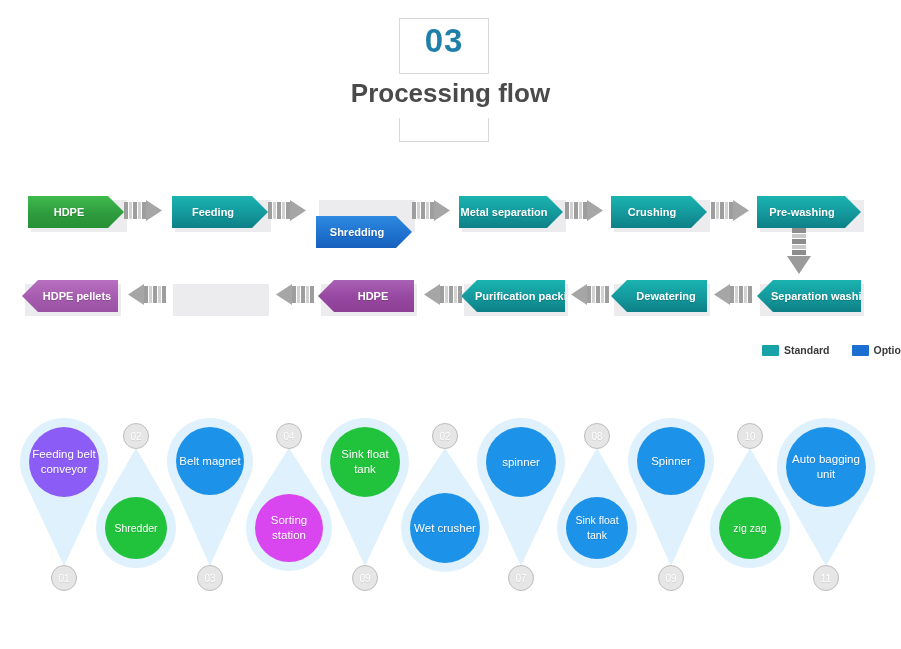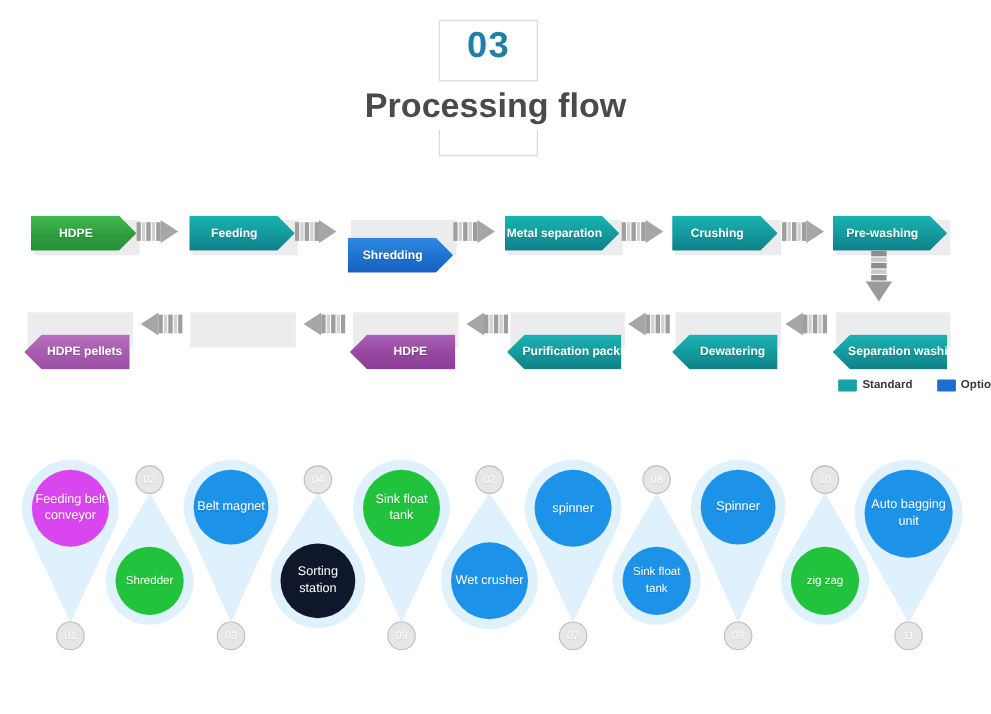--- a/index.html
+++ b/index.html
@@ -44,21 +44,21 @@
     color: #1f7fa8;
     letter-spacing: 1px;
     font-family: "Liberation Sans", sans-serif;
   }
   .title-text {
     position: absolute;
     left: 0;
     top: 78px;
     width: 901px;
     text-align: center;
-    font-size: 31px;
+    font-size: 26px;
     font-weight: bold;
     color: #4a4a4a;
     letter-spacing: 0px;
   }
   .vline-left {
     position: absolute;
     left: 399px;
     top: 118px;
     width: 1px;
     height: 24px;
@@ -102,21 +102,20 @@
     box-sizing: border-box;
     text-shadow: 0 1px 1px rgba(0,0,0,0.18);
   }
   .chev-r {
     clip-path: polygon(0 0, calc(100% - 16px) 0, 100% 50%, calc(100% - 16px) 100%, 0 100%);
     padding-right: 14px;
   }
   .chev-l {
     clip-path: polygon(16px 0, 100% 0, 100% 100%, 16px 100%, 0 50%);
     padding-left: 14px;
-    margin-top: 24px;
   }
   .chev-shadow {
     position: absolute;
     height: 32px;
     background: #e9e9ec;
     opacity: 0.85;
   }
 
   
   .sep {
@@ -360,21 +359,21 @@
       <span class="legend-swatch" style="background: rgb(27, 111, 208);"></span>
       <span>Optional</span>
     </span>
   </div>
 
 <div class="drops" id="drops">
     <div class="drop-unit" style="left: 0px; top: 0px; width: 901px; height: 200px;">
       <svg width="901" height="200" viewBox="0 0 901 200" style="position: absolute; left: 0px; top: 0px;">
         <path d="M 23.477440952983414 79.14415959681472 A 44 44 0 1 1 104.52255904701659 79.14415959681472 L 64 166 Z" fill="#d8eefb" opacity="0.82"></path>
       </svg>
-      <div class="drop-circle" style="width: 70px; height: 70px; left: 29px; top: 27px; background: #d946ef;">
+      <div class="drop-circle" style="width: 70px; height: 70px; left: 29px; top: 27px; background: #8b5cf6;">
         <span>Feeding belt conveyor</span>
       </div>
       <div class="badge" style="left: 51px; top: 165px;">
         <span>01</span>
       </div>
     </div>
     <div class="drop-unit" style="left: 0px; top: 0px; width: 901px; height: 200px;">
       <svg width="901" height="200" viewBox="0 0 901 200" style="position: absolute; left: 0px; top: 0px;">
         <path d="M 100.22291236000336 110.11145618000168 A 40 40 0 1 0 171.77708763999664 110.11145618000168 L 136 48 Z" fill="#d8eefb" opacity="0.82"></path>
       </svg>
@@ -393,21 +392,21 @@
         <span>Belt magnet</span>
       </div>
       <div class="badge" style="left: 197px; top: 165px;">
         <span>03</span>
       </div>
     </div>
     <div class="drop-unit" style="left: 0px; top: 0px; width: 901px; height: 200px;">
       <svg width="901" height="200" viewBox="0 0 901 200" style="position: absolute; left: 0px; top: 0px;">
         <path d="M 251.124550928327 107.64194612397577 A 43 43 0 1 0 326.87544907167296 107.64194612397577 L 289 48 Z" fill="#d8eefb" opacity="0.82"></path>
       </svg>
-      <div class="drop-circle" style="width: 68px; height: 68px; left: 255px; top: 94px; background: #0f172a;">
+      <div class="drop-circle" style="width: 68px; height: 68px; left: 255px; top: 94px; background: #d946ef;">
         <span>Sorting station</span>
       </div>
       <div class="badge" style="left: 276px; top: 23px;">
         <span>04</span>
       </div>
     </div>
     <div class="drop-unit" style="left: 0px; top: 0px; width: 901px; height: 200px;">
       <svg width="901" height="200" viewBox="0 0 901 200" style="position: absolute; left: 0px; top: 0px;">
         <path d="M 324.47744095298344 79.14415959681472 A 44 44 0 1 1 405.52255904701656 79.14415959681472 L 365 166 Z" fill="#d8eefb" opacity="0.82"></path>
       </svg>

